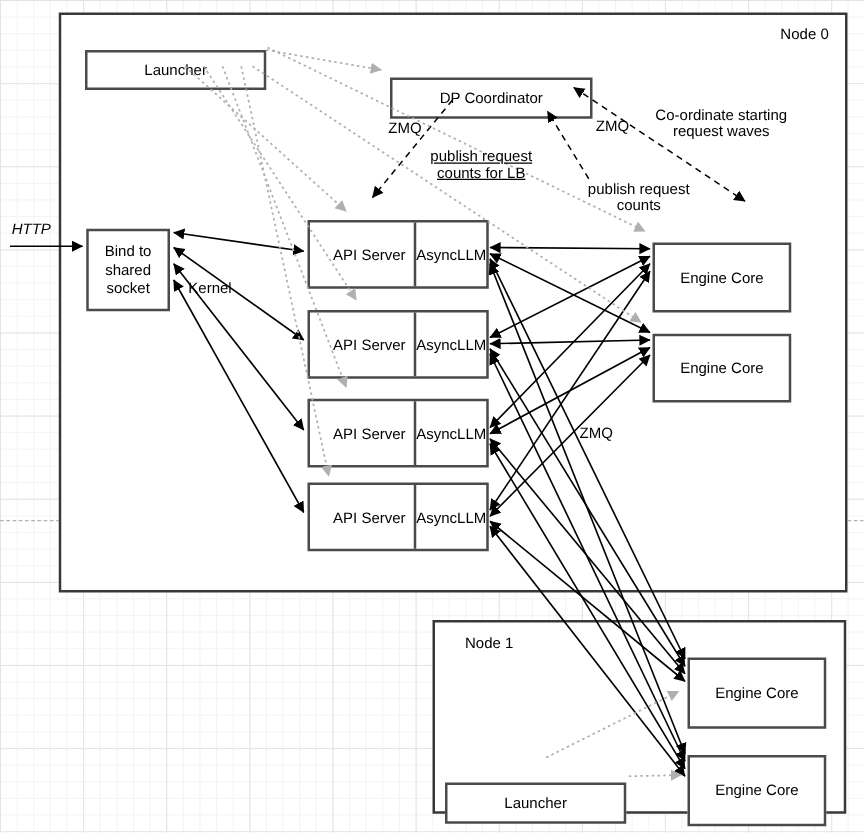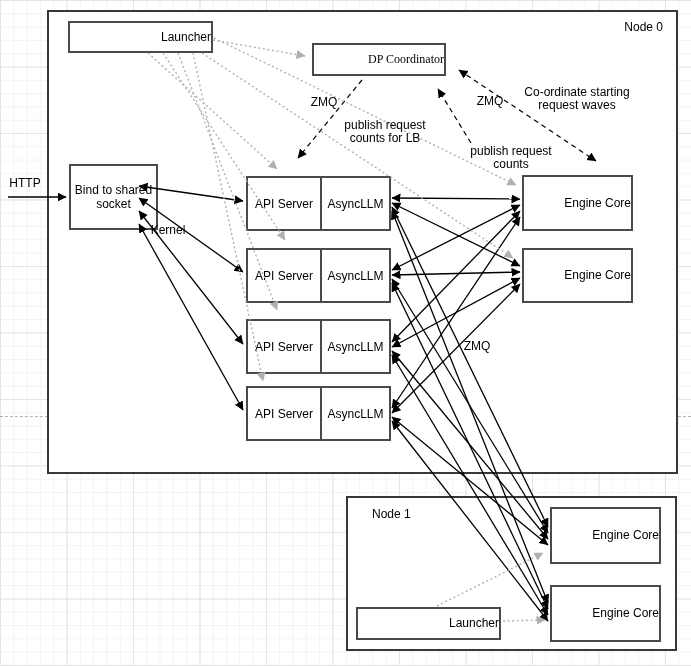--- a/index.html
+++ b/index.html
@@ -13,24 +13,24 @@
       linear-gradient(90deg, #e4e4e8 1px, transparent 1px),
       linear-gradient(#f3f3f5 1px, transparent 1px),
       linear-gradient(90deg, #f3f3f5 1px, transparent 1px);
     background-size:66.5px 66.5px, 66.5px 66.5px, 13.3px 13.3px, 13.3px 13.3px;
     font-size:12px;
   }
   .pageline { position:absolute; left:0; top:416px; width:691px; height:0;
     border-top:1px dashed #b3b3b3; z-index:0; }
   .container { position:absolute; background:#fff; border:2px solid #383838; z-index:1; }
   .box { position:absolute; background:#fff; border:2px solid #4a4a4a; z-index:2;
-    display:flex; align-items:center; justify-content:flex-end; text-align:center;
-    line-height:1.2; }
+    display:flex; align-items:center; justify-content:center; text-align:center;
+    line-height:1.2;margin-top:19px; }
   .apirow { position:absolute; background:#fff; border:2px solid #4a4a4a; z-index:2;
-    display:flex; align-items:stretch; }
+    display:flex; align-items:stretch;padding-left:12px; }
   .cell-api { width:74px; border-right:2px solid #4a4a4a;
     display:flex; align-items:center; justify-content:center; text-align:center; }
   .cell-llm { flex:1; display:flex; align-items:center; justify-content:center; }
   .nodelabel { position:absolute; z-index:2; }
   .edges { position:absolute; left:0; top:0; z-index:3; pointer-events:none; }
   .lbl { position:absolute; z-index:4; text-align:center; line-height:1.1; }
   .es line { stroke:#000000; stroke-width:1.3; }
   .ed line { stroke:#000000; stroke-width:1.2; stroke-dasharray:5 4; }
   .eg line { stroke:#b0b0b0; stroke-width:1.4; stroke-dasharray:2 2.6; }
 </style>
@@ -44,24 +44,24 @@
   <div class="container" style="left:47px; top:10px; width:631px; height:464px;">
     <div class="nodelabel" style="right:13px; top:8px;">Node 0</div>
   </div>
   <div class="container" style="left:346px; top:496px; width:331px; height:155px;">
     <div class="nodelabel" style="left:12px; top:9px;margin-left:12px;">Node 1</div>
   </div>
 
   <div class="box" style="left:68px; top:21px; width:145px; height:32px;">
     <span>Launcher</span>
   </div>
-  <div class="box" style="left:312px; top:43px; width:134px; height:33px;font-family:Liberation Serif, serif;">
+  <div class="box" style="left:312px; top:43px; width:162px; height:33px;">
     <span>DP Coordinator</span>
   </div>
-  <div class="box" style="left:69px; top:164px; width:89px; height:66px; padding:2px;">
+  <div class="box" style="left:69px; top:164px; width:67px; height:66px; padding:2px;">
     <span>Bind to shared socket</span>
   </div>
 
   <div class="apirow" style="left:246px; top:176px; width:145px; height:55px;">
     <div class="cell-api">
       <span>API Server</span>
     </div>
     <div class="cell-llm">
       <span>AsyncLLM</span>
     </div>
@@ -166,22 +166,22 @@
       <line x1="163" y1="53" x2="285" y2="240" marker-end="url(#ag)"></line>
       <line x1="178" y1="53" x2="277" y2="310" marker-end="url(#ag)"></line>
       <line x1="193" y1="53" x2="263" y2="381" marker-end="url(#ag)"></line>
     </g>
     <g class="eg">
       <line x1="437" y1="606" x2="543" y2="553" marker-end="url(#ag)"></line>
       <line x1="503" y1="621" x2="545" y2="620" marker-end="url(#ag)"></line>
     </g>
   </svg>
 
-  <div class="lbl" style="left:6px; top:177px; width:38px;">HTTP</div>
+  <div class="lbl" style="left:6px; top:177px; width:38px;font-style:italic;">HTTP</div>
   <div class="lbl" style="left:146px; top:196px; width:44px;margin-top:28px;">Kernel</div>
   <div class="lbl" style="left:306px; top:96px; width:36px;">ZMQ</div>
   <div class="lbl" style="left:472px; top:95px; width:36px;">ZMQ</div>
   <div class="lbl" style="left:459px; top:340px; width:36px;">ZMQ</div>
-  <div class="lbl" style="left:335px; top:119px; width:100px;">publish request counts for LB</div>
+  <div class="lbl" style="left:335px; top:119px; width:100px;text-decoration:underline;">publish request counts for LB</div>
   <div class="lbl" style="left:461px; top:145px; width:100px;">publish request counts</div>
   <div class="lbl" style="left:514px; top:86px; width:126px;">Co-ordinate starting request waves</div>
 
 </div>
 
 </body></html>

